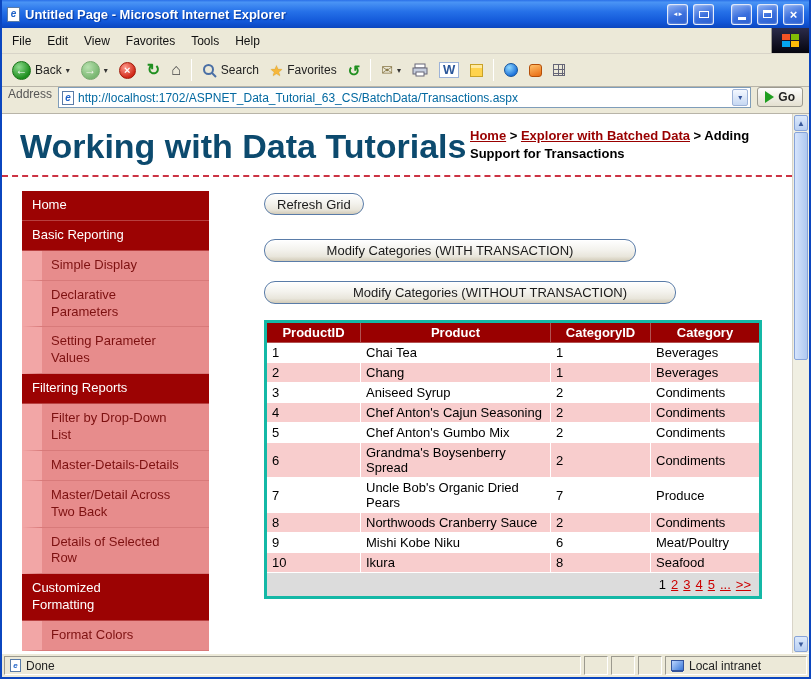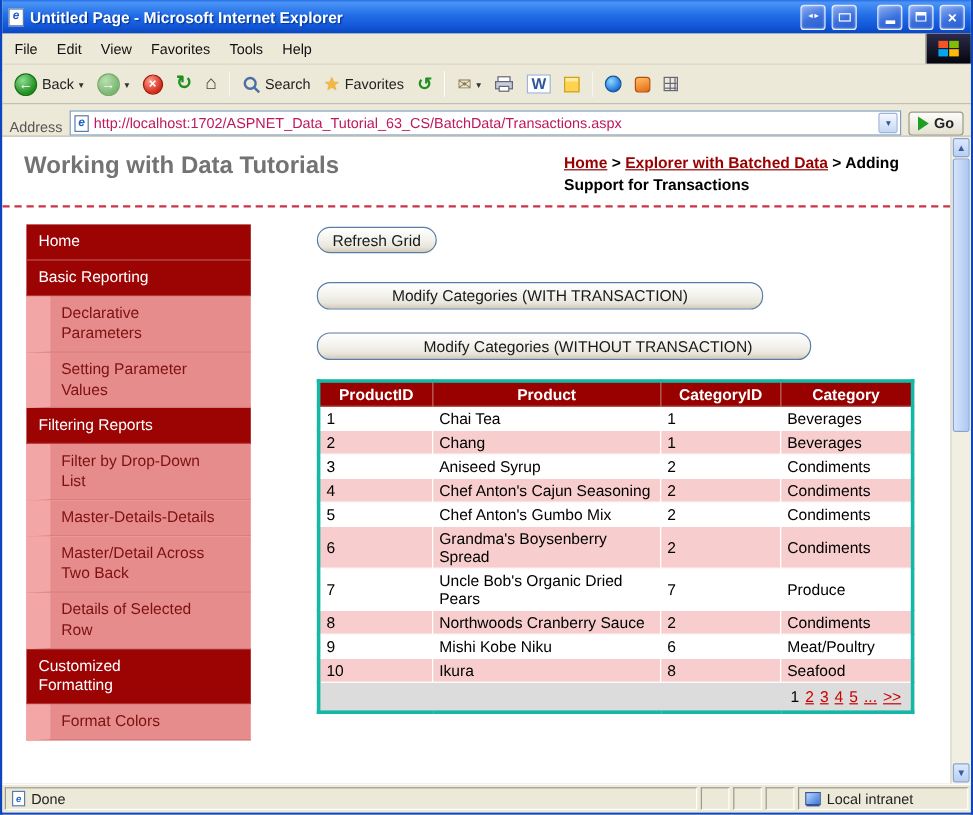--- a/index.html
+++ b/index.html
@@ -65,40 +65,40 @@
   .ic-msgr { width:14px; height:14px; border-radius:50%; background:radial-gradient(circle at 35% 30%,#8fd8ff,#1a6fd8 75%); border:1px solid #14549c;}
   .ic-orange { width:13px; height:13px; border-radius:3px; background:linear-gradient(160deg,#ffc06a,#e86a10); border:1px solid #b54f08;}
   .ic-grid { width:12px; height:12px; border:1px solid #667;
     background:linear-gradient(#667,#667) 3.5px 0/1px 100% no-repeat,
                linear-gradient(#667,#667) 7.5px 0/1px 100% no-repeat,
                linear-gradient(#667,#667) 0 3.5px/100% 1px no-repeat,
                linear-gradient(#667,#667) 0 7.5px/100% 1px no-repeat; }
   .tsep { width:1px; height:22px; background:#c9c5b8; border-right:1px solid #fff; margin:0 3px; flex:none; }
 
   
-  .addressbar { height:27px; flex:none; background:#ece9d8; display:flex; align-items:flex-end;
+  .addressbar { height:27px; flex:none; background:#ece9d8; display:flex; align-items:flex-start;
     gap:6px; padding:0 6px; border-bottom:1px solid #b8b4a8; font-size:12px; }
   .addr-label { color:#555; }
   .addr-box { flex:1; height:21px; background:#fff; border:1px solid #7f9db9; display:flex;
     align-items:center; gap:4px; padding:0 2px 0 3px; }
   .addr-box .ie-page { width:12px; height:14px; }
-  .addr-input { flex:1; border:none; outline:none; font:12px "Liberation Sans",sans-serif; color:#be185d; background:transparent; }
+  .addr-input { flex:1; border:none; outline:none; font:12px "Liberation Sans",sans-serif; color:#0369a1; background:transparent; }
   .addr-drop { width:16px; height:17px; background:linear-gradient(180deg,#f4f8ff,#c6d8f2);
     border:1px solid #9db3d8; border-radius:2px; display:flex; align-items:center; justify-content:center;
     font-size:8px; color:#33549c; cursor:pointer; flex:none; }
   .go-btn { display:flex; align-items:center; gap:4px; padding:2px 7px; border-radius:3px; cursor:pointer;
     border:1px solid #9c9a8f; background:linear-gradient(180deg,#fdfdfb,#e4e0d0); font-weight:bold; color:#222; }
   .go-arrow { width:0; height:0; border-left:9px solid #1f9e1f; border-top:6px solid transparent;
     border-bottom:6px solid transparent; }
 
   
   .content { flex:1; position:relative; background:#fff; overflow:hidden; padding-right:17px; }
   .page-header { display:flex; justify-content:space-between; align-items:flex-start;
     padding:13px 14px 9px 18px; border-bottom:2px dashed #cc3344; }
-  .site-title { font-size:20px; font-weight:bold; color:#737373; letter-spacing:0; }
+  .site-title { font-size:34px; font-weight:bold; color:#0c4a6e; letter-spacing:0; }
   .breadcrumb { width:308px; font-size:13px; font-weight:bold; color:#000; line-height:1.35; flex:none; }
   .bc-link { color:#990000; text-decoration:underline; cursor:pointer; }
   .bc-sep { color:#000; }
 
   .page-body { display:flex; align-items:flex-start; padding:14px 0 0 20px; }
 
   
   .nav { width:187px; flex:none; font-size:13px; line-height:1.3; }
   .nav0 { background:#9c0303; color:#fff; padding:6px 44px 6px 10px; border-bottom:1px solid #b84040; cursor:pointer; }
   .nav1 { background:#e78c8c; color:#7d1111; padding:6px 26px 6px 9px; border-left:20px solid #f2a6a6;
@@ -277,20 +277,21 @@
     <div class="page-header">
       <div class="site-title">Working with Data Tutorials</div>
       <div class="breadcrumb"><a class="bc-link">Home</a><span class="bc-sep"> &gt; </span><a class="bc-link">Explorer with Batched Data</a><span class="bc-sep"> &gt; </span><span class="bc-current">Adding Support for Transactions</span></div>
     </div>
 
     <div class="page-body">
 
       <div class="nav">
           <div class="nav0">Home</div>
           <div class="nav0">Basic Reporting</div>
+          <div class="nav1">Simple Display</div>
           <div class="nav1">Declarative Parameters</div>
           <div class="nav1">Setting Parameter Values</div>
           <div class="nav0">Filtering Reports</div>
           <div class="nav1">Filter by Drop-Down List</div>
           <div class="nav1">Master-Details-Details</div>
           <div class="nav1">Master/Detail Across Two Back</div>
           <div class="nav1">Details of Selected Row</div>
           <div class="nav0">Customized Formatting</div>
           <div class="nav1">Format Colors</div>
         </div>

